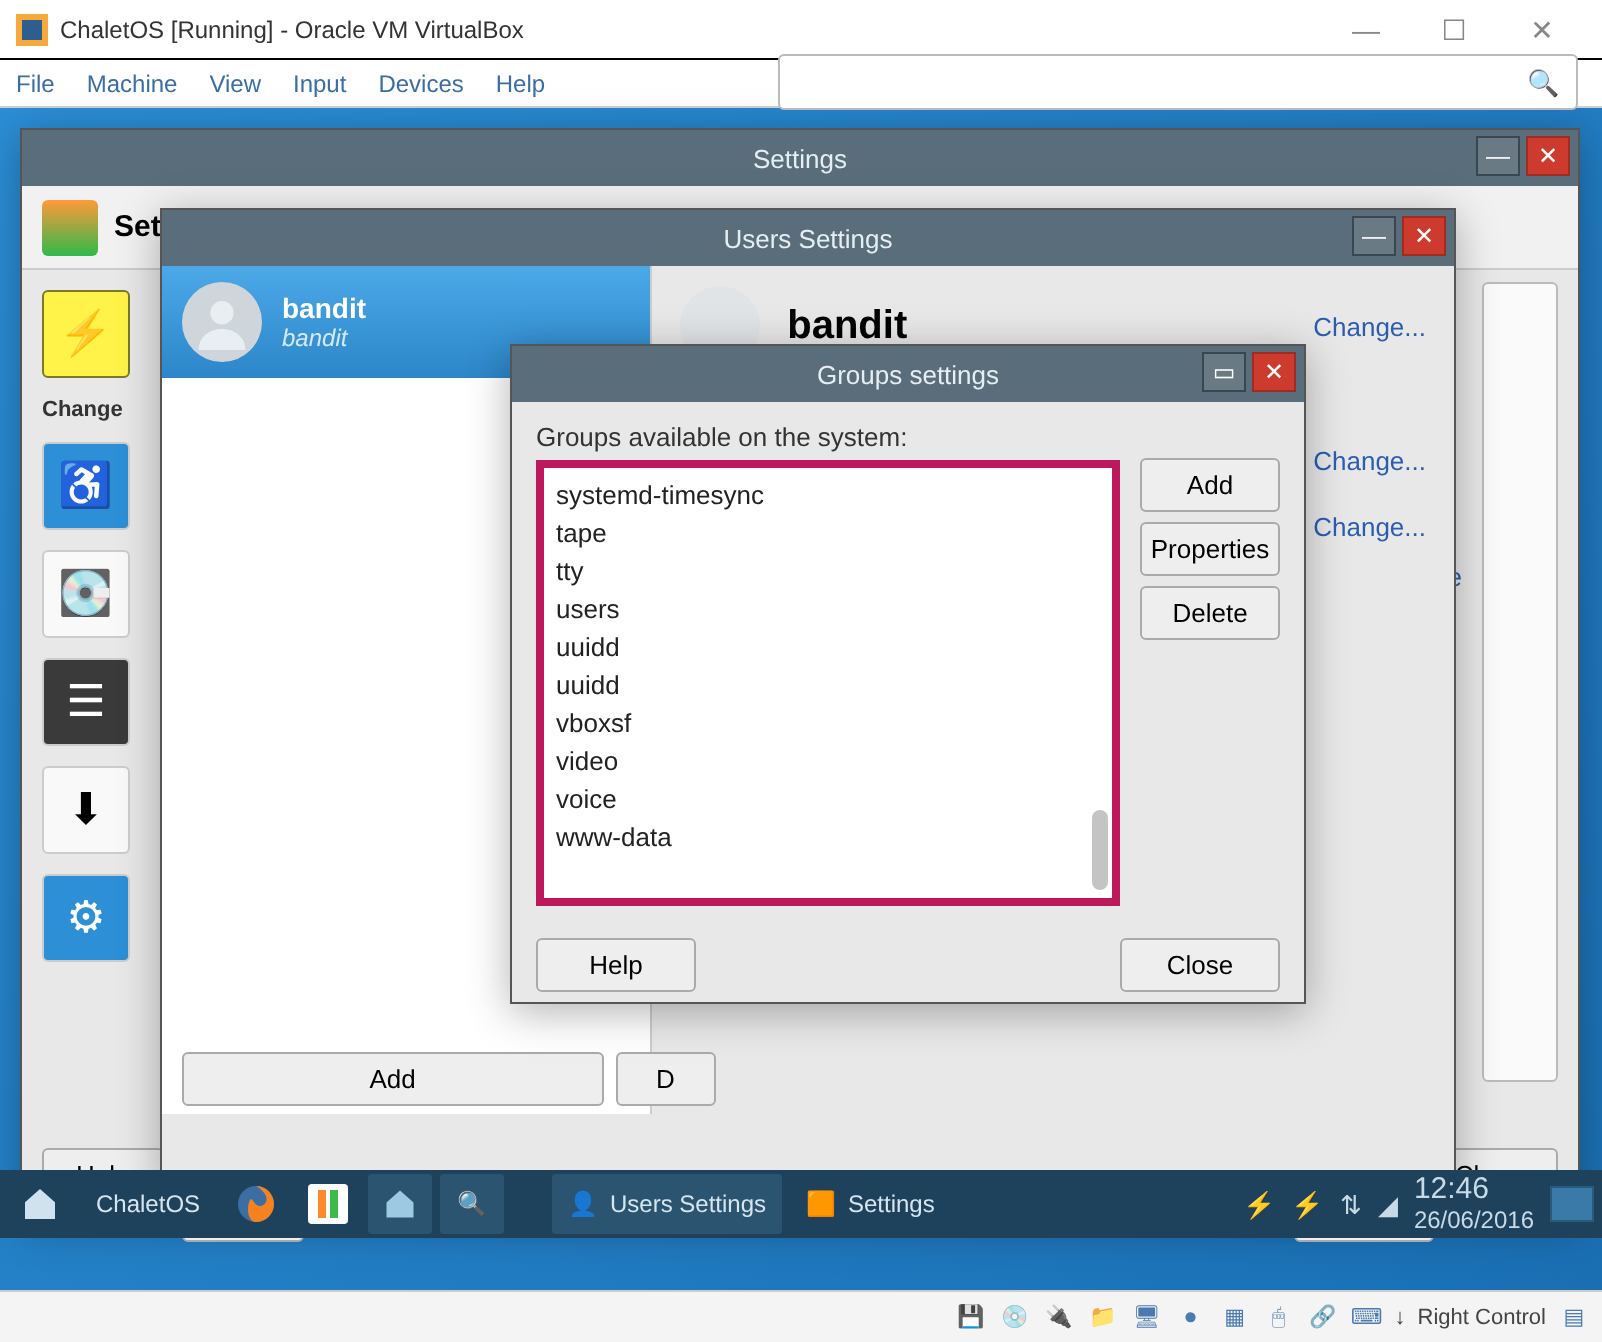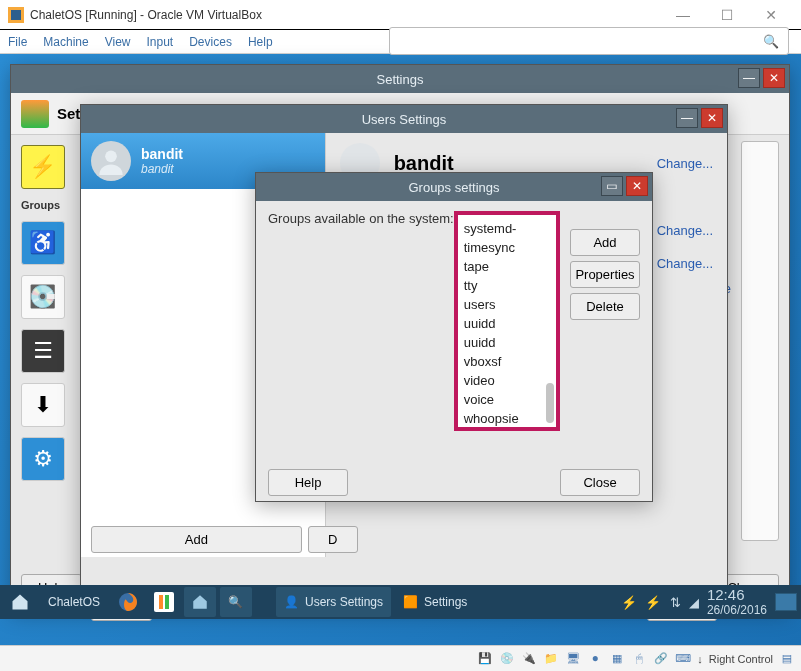--- a/index.html
+++ b/index.html
@@ -119,21 +119,21 @@
     <div class="settings-header-row">
       <span class="sicon"></span>
       <span style="font-weight:bold;font-size:15px;">Settings</span>
       <div class="settings-search">
         <span class="mag">🔍</span>
       </div>
     </div>
     <div class="settings-body">
       <div class="settings-sidebar">
         <div class="sb" style="background:#fff34a;border-color:#7a7a2a;">⚡</div>
-        <div class="lbl">Groups</div>
+        <div class="lbl">Change</div>
         <div class="sb blue">♿</div>
         <div class="sb">💽</div>
         <div class="sb" style="background:#3a3a3a;color:#fff;">☰</div>
         <div class="sb">⬇</div>
         <div class="sb blue">⚙</div>
       </div>
       <div class="settings-right">
         <div class="settings-panel"></div>
         <div class="settings-links">
           <span>ance</span>
@@ -206,33 +206,32 @@
 
   <div class="win groups-win">
     <div class="win-title">
       <span>Groups settings</span>
       <div class="ctl">
         <div>▭</div>
         <div class="close">✕</div>
       </div>
     </div>
     <div class="groups-body">
-      <div style="flex:1;display:flex;flex-direction:row;">
+      <div style="flex:1;display:flex;flex-direction:column;">
         <div class="groups-label">Groups available on the system:</div>
         <div class="groups-list">
           <div>systemd-timesync</div>
           <div>tape</div>
           <div>tty</div>
           <div>users</div>
           <div>uuidd</div>
           <div>uuidd</div>
           <div>vboxsf</div>
           <div>video</div>
           <div>voice</div>
-          <div>whoopsie</div>
           <div>www-data</div>
           <div class="groups-scroll"></div>
         </div>
       </div>
       <div class="groups-sidebtns">
         <div class="btn">Add</div>
         <div class="btn">Properties</div>
         <div class="btn">Delete</div>
       </div>
     </div>

